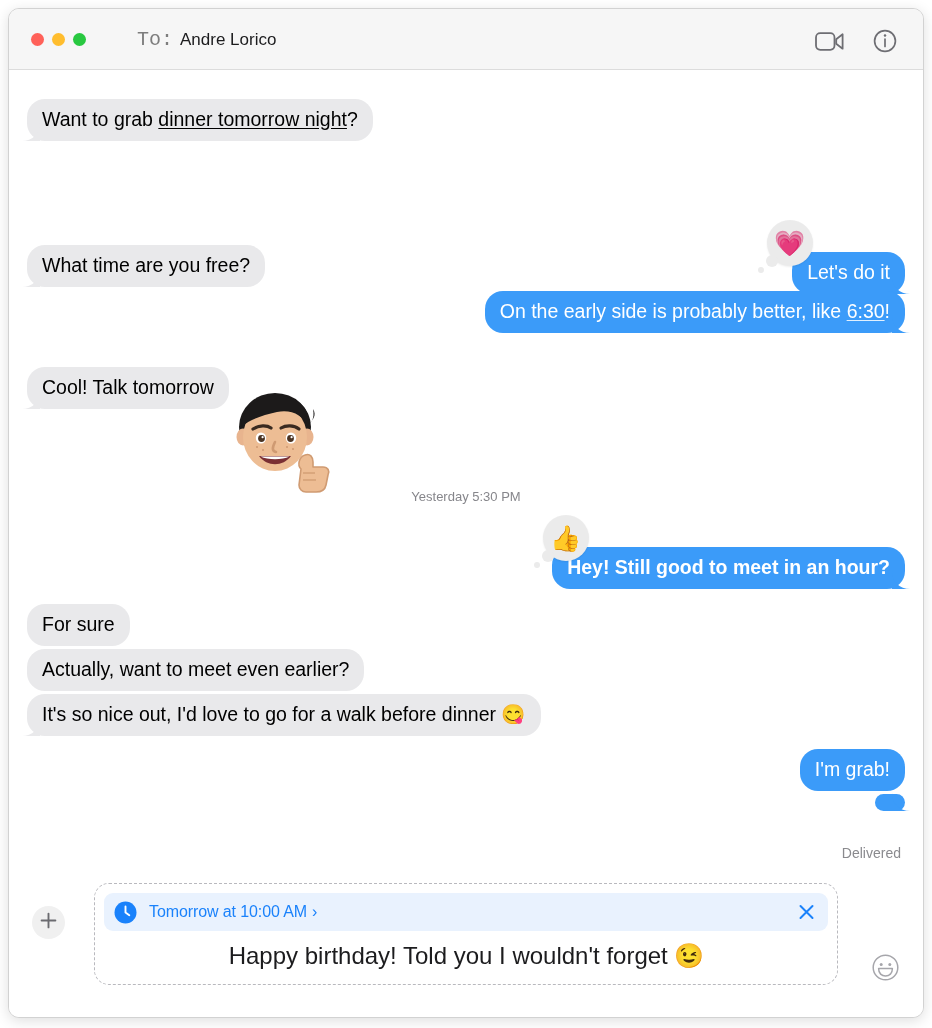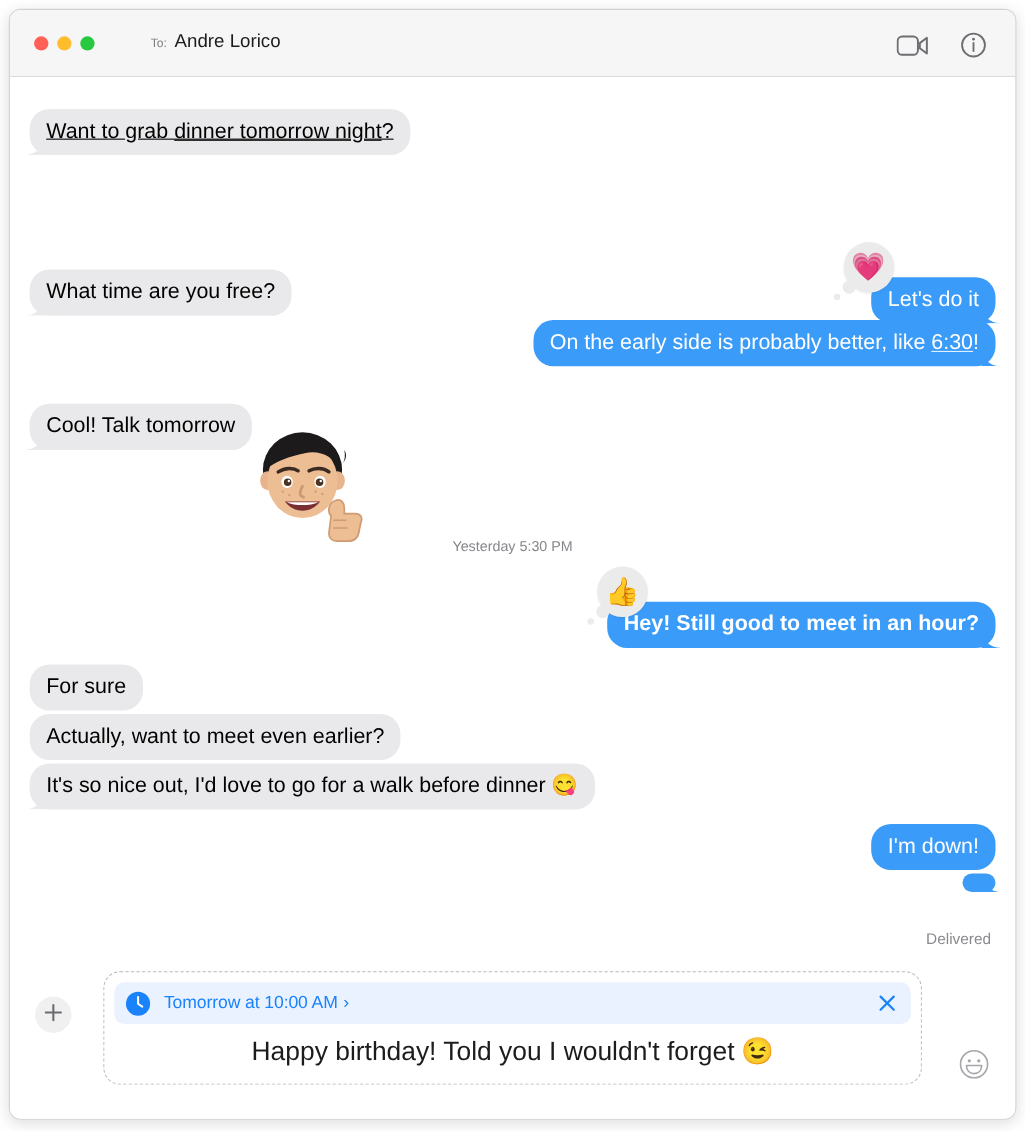--- a/index.html
+++ b/index.html
@@ -38,21 +38,21 @@
   .light.red { background: #ff6159; }
   .light.yellow { background: #ffbd2e; }
   .light.green { background: #28c840; }
 
   #to-row {
     position: absolute;
     left: 128px; top: 19px;
     display: flex; align-items: baseline; gap: 7px;
   }
   #to-label {
-    font-size: 11px; color: #7d7d7d;
+    font-size: 20px; color: #7d7d7d; font-family: Liberation Mono, monospace;
   }
   #to-value {
     font-size: 17px; color: #1c1c1e;
   }
   .tb-icons {
     position: absolute; right: 26px; top: 20px;
     display: flex; gap: 28px; align-items: center;
   }
   .tb-icon { cursor: default; line-height: 0; }
 
@@ -235,21 +235,21 @@
           <circle cx="12" cy="12" r="10.4" fill="none" stroke="#6e6e73" stroke-width="1.7"></circle>
           <circle cx="12" cy="6.6" r="1.25" fill="#6e6e73"></circle>
           <path d="M12 10.1 L12 17.4" stroke="#6e6e73" stroke-width="1.7" stroke-linecap="round"></path>
         </svg>
       </span>
     </div>
   </div>
 
   <div id="transcript">
 
-    <div class="row" style="left:18px; top:29px;text-decoration:underline;">
+    <div class="row" style="left:18px; top:29px;">
       <div class="bubble incoming">
         <span>Want to grab </span><u>dinner tomorrow night</u><span>?</span>
         <span class="tail left">
           <svg width="20" height="20" viewBox="0 0 20 20">
               <path d="M20 20 L20 2 C20 13 12 20 2 20 Z" fill="#e9e9eb"></path>
             </svg>
         </span>
       </div>
     </div>
 
@@ -373,21 +373,21 @@
         <span class="tail left">
           <svg width="20" height="20" viewBox="0 0 20 20">
               <path d="M20 20 L20 2 C20 13 12 20 2 20 Z" fill="#e9e9eb"></path>
             </svg>
         </span>
       </div>
     </div>
 
     <div class="row" style="right:18px; top:679px;">
       <div class="bubble outgoing">
-        <span>I'm down!</span>
+        <span>I'm grab!</span>
       </div>
     </div>
 
     <div class="row" style="right:18px; top:724px;">
       <div class="bubble outgoing">
         <span class="tail right">
           <svg width="20" height="20" viewBox="0 0 20 20">
               <path d="M0 20 L0 2 C0 13 8 20 18 20 Z" fill="#3b9bf9"></path>
             </svg>
         </span>

